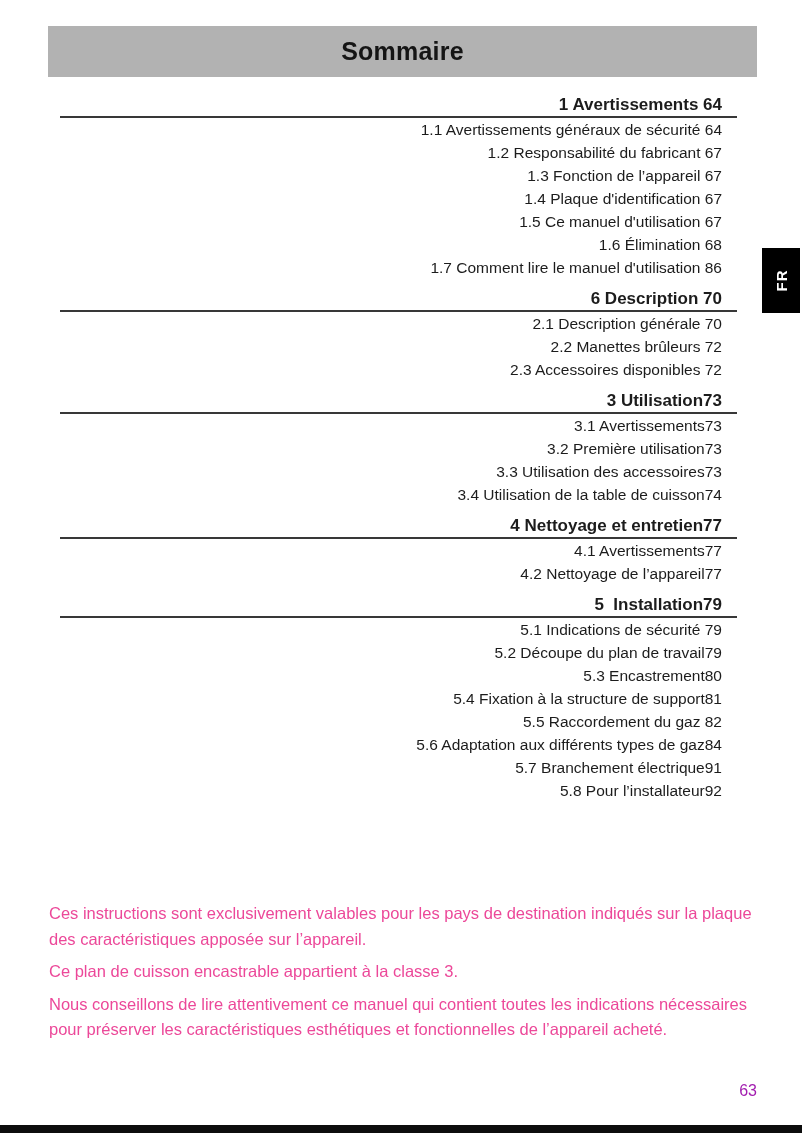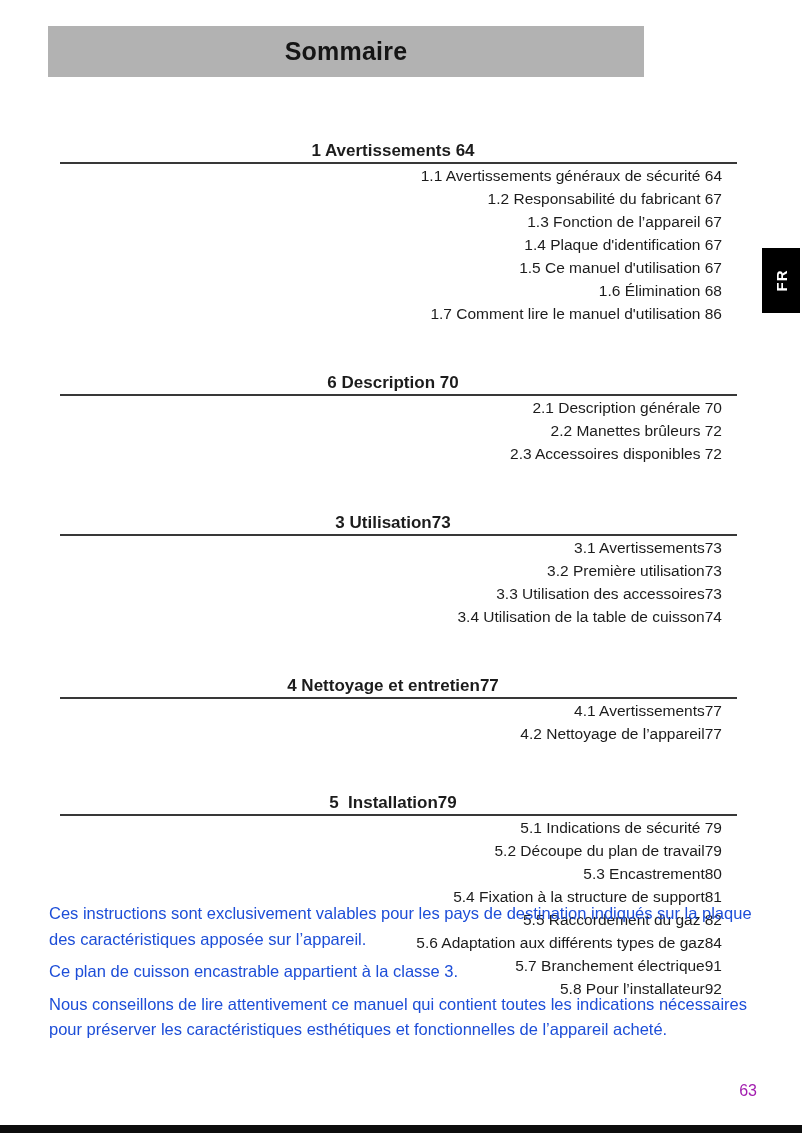--- a/index.html
+++ b/index.html
@@ -13,21 +13,21 @@
     position: relative;
     font-family: "Liberation Sans", "DejaVu Sans", sans-serif;
     color: #1c1c1c;
     overflow: hidden;
   }
 
   .header-bar {
     position: absolute;
     left: 48px;
     top: 26px;
-    width: 596px;
+    width: 709px;
     height: 51px;
     background: #b2b2b2;
     display: flex;
     align-items: center;
     justify-content: center;
   }
   .header-bar .title {
     font-size: 25px;
     font-weight: bold;
     color: #151515;
@@ -55,47 +55,46 @@
 
   .toc {
     position: absolute;
     left: 60px;
     top: 93px;
     width: 677px;
   }
   .toc-section { margin-bottom: 8px; }
   .toc-heading {
     display: flex;
-    justify-content: center;
+    justify-content: flex-end;
     align-items: baseline;
     font-weight: bold;
     font-size: 17px;
     line-height: 23px;
     border-bottom: 2px solid #383838;
     padding: 0 15px 0 4px;
-    margin-top: 46px;
   }
   .toc-item {
     display: flex;
     justify-content: flex-end;
     align-items: baseline;
     font-size: 15.5px;
     line-height: 23px;
     padding: 0 15px 0 27px;
   }
   .toc-item .page, .toc-heading .page { white-space: nowrap; }
 
   .notes {
     position: absolute;
     left: 49px;
     top: 901px;
     width: 707px;
     font-size: 16.5px;
     line-height: 25.5px;
-    color: #1d4ed8;
+    color: #ec4899;
   }
   .notes p { margin: 0 0 7px 0; }
 
   .page-number {
     position: absolute;
     right: 45px;
     top: 1082px;
     font-size: 16px;
     color: #a21caf;
   }

